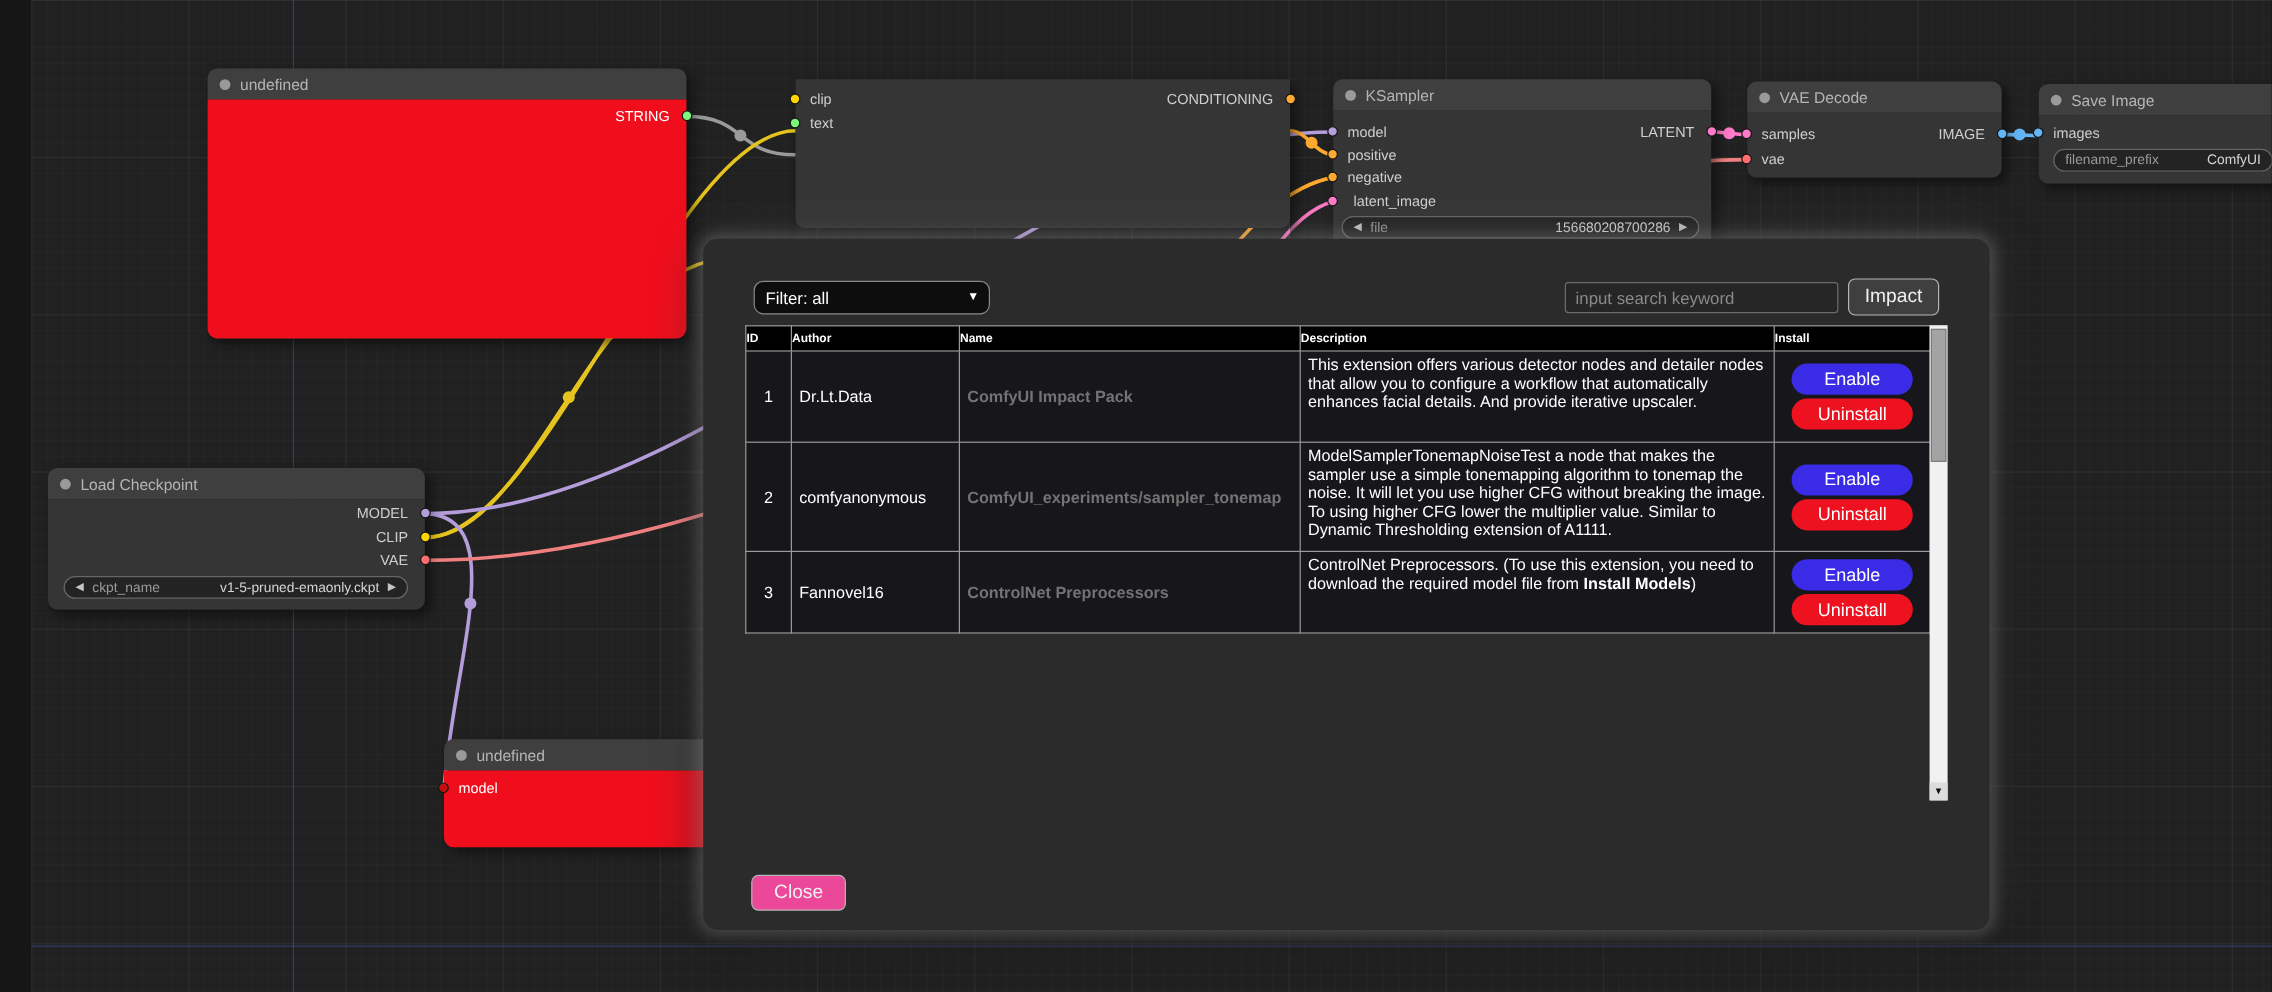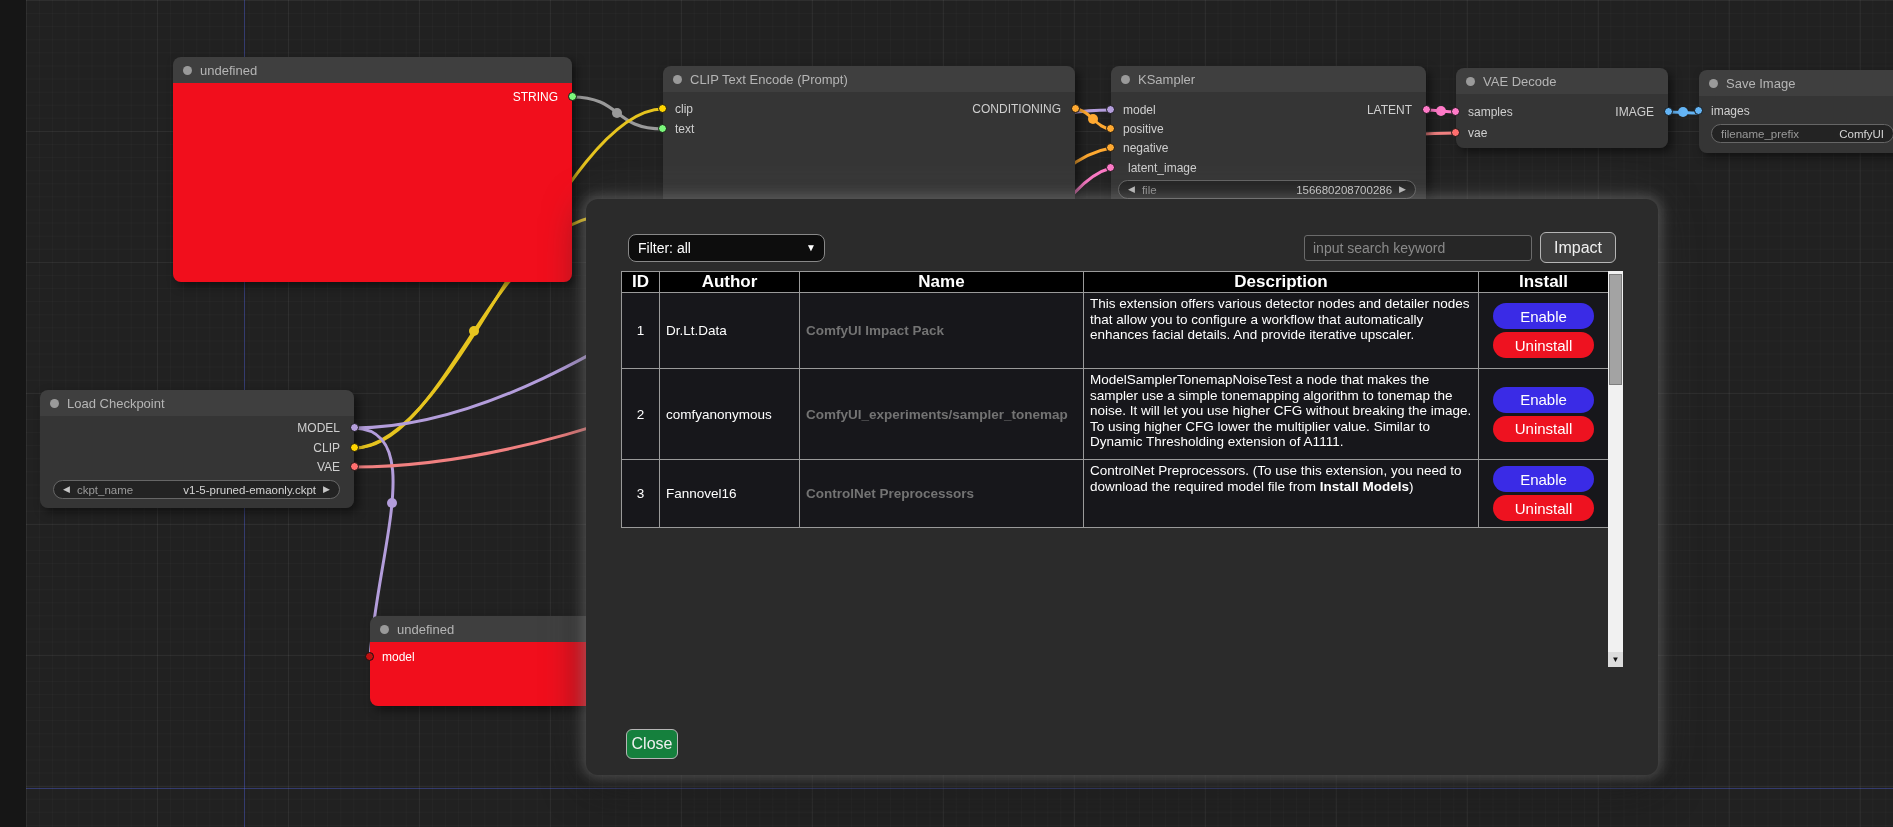--- a/index.html
+++ b/index.html
@@ -50,35 +50,35 @@
   .sel-caret{position:absolute;right:9px;top:8px;color:#fff;font-size:10px;pointer-events:none;}
   .search-input{position:absolute;left:718px;top:36px;width:228px;height:26px;background:#262626;
           border:1px solid #6b6b6b;border-radius:3px;color:#bbb;font-size:14px;padding:0 8px;
           font-family:"Liberation Sans",sans-serif;}
   .search-input::placeholder{color:#8a8a8a;}
   .search-btn{position:absolute;left:954px;top:33px;width:76px;height:31px;background:#3f3f3f;
           border:1px solid #b5b5b5;border-radius:6px;color:#f0f0f0;font-size:16px;
           font-family:"Liberation Sans",sans-serif;cursor:pointer;}
   .tablewrap{position:absolute;left:35px;top:72px;width:988px;}
   table.exttable{border-collapse:collapse;table-layout:fixed;width:987px;font-size:13.5px;background:#17171b;}
-  .exttable th{background:#000;color:#fff;font-weight:bold;font-size:17px;height:21px;
-          border:1px solid #9a9a9a;text-align:center;}
+  .exttable th{background:#000;color:#fff;font-weight:bold;font-size:10px;height:21px;
+          border:1px solid #9a9a9a;text-align:left;}
   .exttable td{border:1px solid #9a9a9a;color:#fff;padding:3px 6px;vertical-align:middle;}
   .exttable td.c-desc{vertical-align:top;line-height:15.5px;text-align:left;}
   .exttable td.c-id{text-align:center;}
   .ext-link{color:#737373;font-weight:bold;text-decoration:none;cursor:pointer;}
   .c-install{text-align:center;}
   .btn-enable,.btn-uninstall{display:block;width:101px;height:26px;margin:3px auto;border:none;
           border-radius:13px;color:#fff;font-size:15px;font-family:"Liberation Sans",sans-serif;cursor:pointer;}
   .btn-enable{background:#3a2be6;} .btn-uninstall{background:#ee1220;}
   .scrollbar{position:absolute;left:1022px;top:72px;width:15px;height:396px;background:#f1f1f1;}
   .sb-thumb{position:absolute;left:1px;top:3px;width:13px;height:111px;background:#a3a3a3;border:1px solid #7d7d7d;}
   .sb-btn{position:absolute;left:0;bottom:0;width:15px;height:15px;background:#dcdcdc;display:flex;
           align-items:center;justify-content:center;color:#111;font-size:8px;cursor:pointer;}
-  .close-btn{position:absolute;left:40px;top:530px;width:52px;height:30px;background:#15803d;
+  .close-btn{position:absolute;left:40px;top:530px;width:79px;height:30px;background:#ec4899;
           border:1px solid #b5b5b5;border-radius:6px;color:#f0f0f0;font-size:16px;
           font-family:"Liberation Sans",sans-serif;cursor:pointer;}
 </style>
 </head>
 <body>
 
 <div class="canvas">
   <div class="axis-v"></div>
   <div class="axis-h"></div>
 
@@ -108,24 +108,20 @@
       <span class="tdot"></span>
       <span>undefined</span>
     </div>
     <div class="nbody red">
       <span class="slot out" style="top:7px;right:14px">STRING</span>
       <span class="dot c-string" style="top:9px;right:-5px"></span>
     </div>
   </div>
 
   <div class="node" style="left:637px;top:66px;width:412px;height:150px">
-    <div class="ntitle">
-      <span class="tdot"></span>
-      <span>CLIP Text Encode (Prompt)</span>
-    </div>
     <div class="nbody">
       <span class="dot c-clip" style="top:12px;left:-5px"></span>
       <span class="slot" style="top:10px;left:12px">clip</span>
       <span class="dot c-string" style="top:32px;left:-5px"></span>
       <span class="slot" style="top:30px;left:12px">text</span>
       <span class="slot out" style="top:10px;right:14px">CONDITIONING</span>
       <span class="dot c-cond" style="top:12px;right:-5px"></span>
     </div>
   </div>
 

